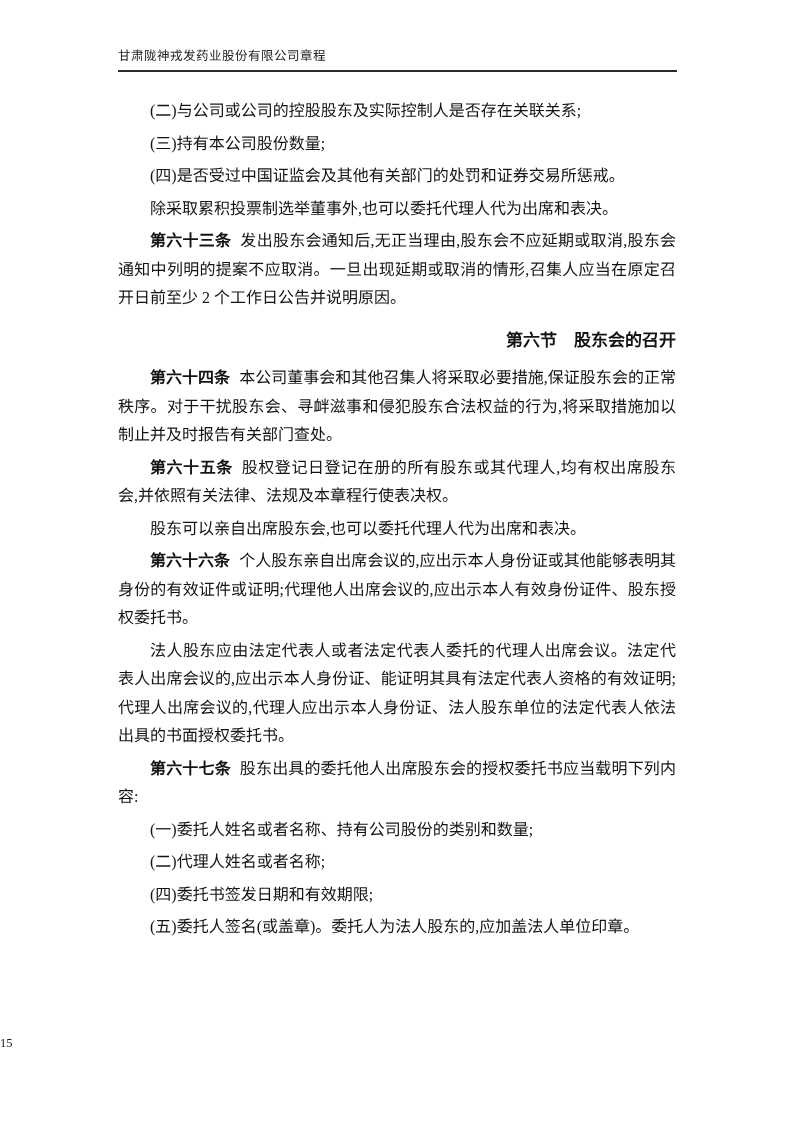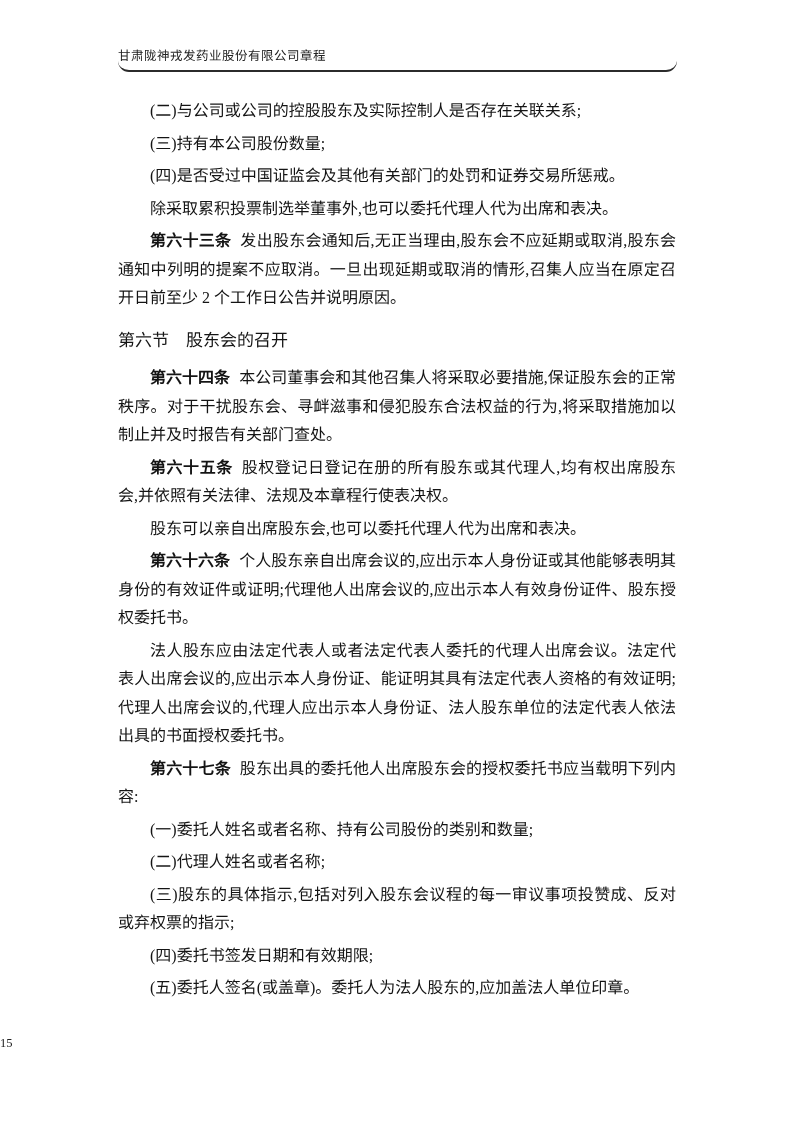--- a/index.html
+++ b/index.html
@@ -1,15 +1,15 @@
 <!DOCTYPE html>
 <html lang="zh-CN"><head>
 <meta charset="utf-8">
 <style>
-  * { box-sizing: border-box; border-radius: 30px; }
+  * { box-sizing: border-box; }
   html, body { margin: 0; padding: 0; background: #ffffff; }
   .page {
     position: relative;
     width: 794px;
     height: 1122px;
     background: #ffffff;
     font-family: "Liberation Serif", "DejaVu Serif", serif;
     color: #141414;
     overflow: hidden;
   }
@@ -41,22 +41,22 @@
     margin: 0 0 4px 0;
     text-indent: 32px;
   }
   .art-no {
     font-weight: 700;
     margin-right: 9px;
   }
   .section-heading {
     margin: 14px 0 9px 0;
     font-size: 17px;
-    font-weight: 400;
-    text-align: left;
+    font-weight: 700;
+    text-align: right;
     text-indent: 0;
     line-height: 28.5px;
   }
   .footer {
     position: absolute;
     left: 0;
     right: 0;
     top: 1036px;
     font-size: 12.5px;
     color: #222222;
@@ -88,21 +88,20 @@
     <p>股东可以亲自出席股东会,也可以委托代理人代为出席和表决。</p>
 
     <p><span class="art-no">第六十六条</span><span>个人股东亲自出席会议的,应出示本人身份证或其他能够表明其身份的有效证件或证明;代理他人出席会议的,应出示本人有效身份证件、股东授权委托书。</span></p>
 
     <p>法人股东应由法定代表人或者法定代表人委托的代理人出席会议。法定代表人出席会议的,应出示本人身份证、能证明其具有法定代表人资格的有效证明;代理人出席会议的,代理人应出示本人身份证、法人股东单位的法定代表人依法出具的书面授权委托书。</p>
 
     <p><span class="art-no">第六十七条</span><span>股东出具的委托他人出席股东会的授权委托书应当载明下列内容:</span></p>
 
     <p>(一)委托人姓名或者名称、持有公司股份的类别和数量;</p>
     <p>(二)代理人姓名或者名称;</p>
-    <p>(三)股东的具体指示,包括对列入股东会议程的每一审议事项投赞成、反对或弃权票的指示;</p>
     <p>(四)委托书签发日期和有效期限;</p>
     <p>(五)委托人签名(或盖章)。委托人为法人股东的,应加盖法人单位印章。</p>
   </div>
 
   <div class="footer">
     <span>15</span>
   </div>
 
 </div>
 

